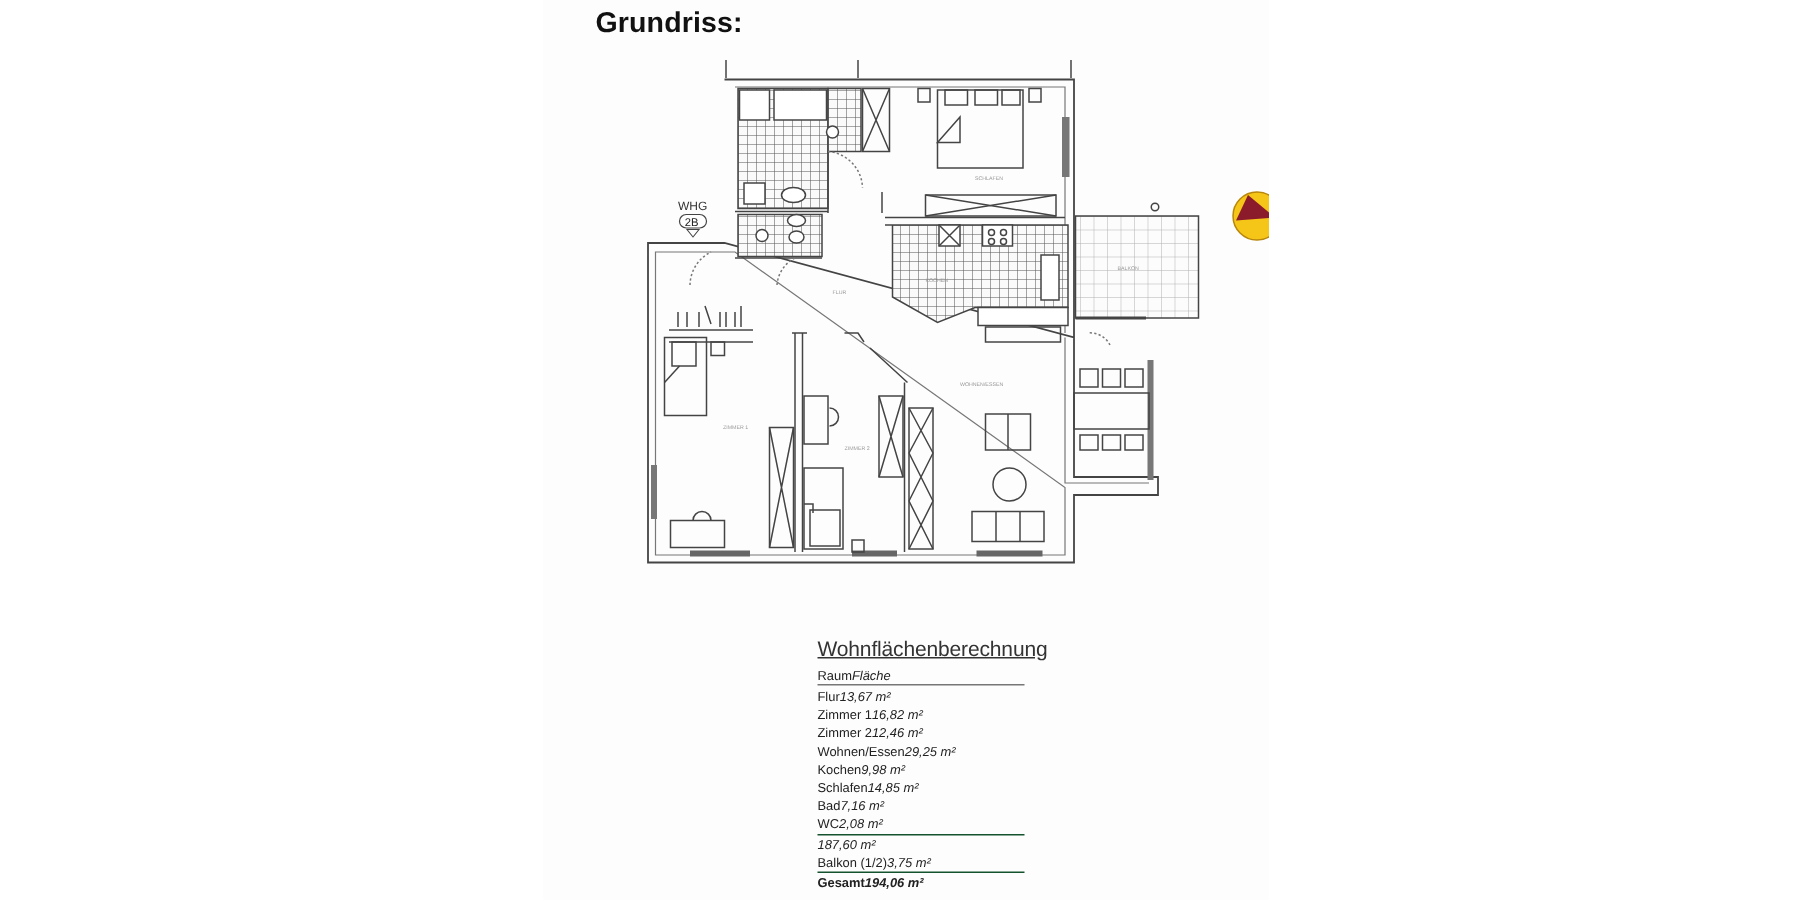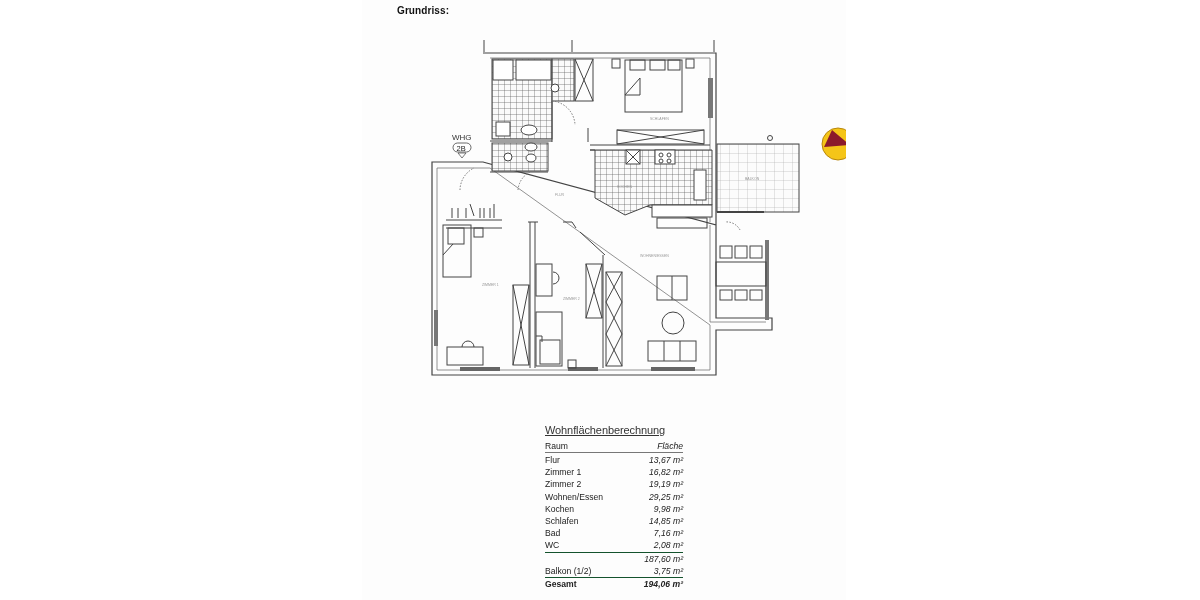--- a/index.html
+++ b/index.html
@@ -1,22 +1,22 @@
 <!DOCTYPE html>
 <html><head>
 <meta charset="utf-8">
 <style>
   html, body { margin:0; padding:0; background:#ffffff; }
   body { width:1200px; height:600px; position:relative; overflow:hidden; font-family:"Liberation Sans", sans-serif; }
   .page { position:absolute; left:362px; top:0; width:484px; height:600px; background:#fdfdfd; }
-  .title { position:absolute; left:397px; top:5px; font-size:10px; font-weight:bold; color:#111; letter-spacing:0.1px; }
+  .title { position:absolute; left:397px; top:5px; font-size:19px; font-weight:bold; color:#111; letter-spacing:0.1px; }
   .plan { position:absolute; left:0; top:0; }
   .table-wrap { position:absolute; left:545px; top:424px; width:138px; color:#222; font-size:8.6px; }
-  .table-title { font-size:11px; text-decoration:underline; color:#333; margin-bottom:5px; letter-spacing:-0.1px; }
-  .row { display:flex; justify-content:space-between; height:12.2px; line-height:12.2px; }
+  .table-title { font-size:14px; text-decoration:underline; color:#333; margin-bottom:5px; letter-spacing:-0.1px; }
+  .row { display:flex; height:12.2px; line-height:12.2px; }
   .row.head { border-bottom:1px solid #777; height:11px; line-height:11px; margin-bottom:1px; }
   .row.sep { border-bottom:1px solid #14532d; }
   .row.bold { font-weight:bold; }
   .row .v { text-align:right;font-style:italic; }
   .logo { position:absolute; left:820px; top:127px; width:26px; height:34px; overflow:hidden; }
 </style>
 </head>
 <body>
 
 <div class="page"></div>
@@ -186,21 +186,21 @@
   <div class="row">
     <span>Flur</span>
     <span class="v">13,67 m²</span>
   </div>
   <div class="row">
     <span>Zimmer 1</span>
     <span class="v">16,82 m²</span>
   </div>
   <div class="row">
     <span>Zimmer 2</span>
-    <span class="v">19,19 m²</span>
+    <span class="v">12,46 m²</span>
   </div>
   <div class="row">
     <span>Wohnen/Essen</span>
     <span class="v">29,25 m²</span>
   </div>
   <div class="row">
     <span>Kochen</span>
     <span class="v">9,98 m²</span>
   </div>
   <div class="row">

